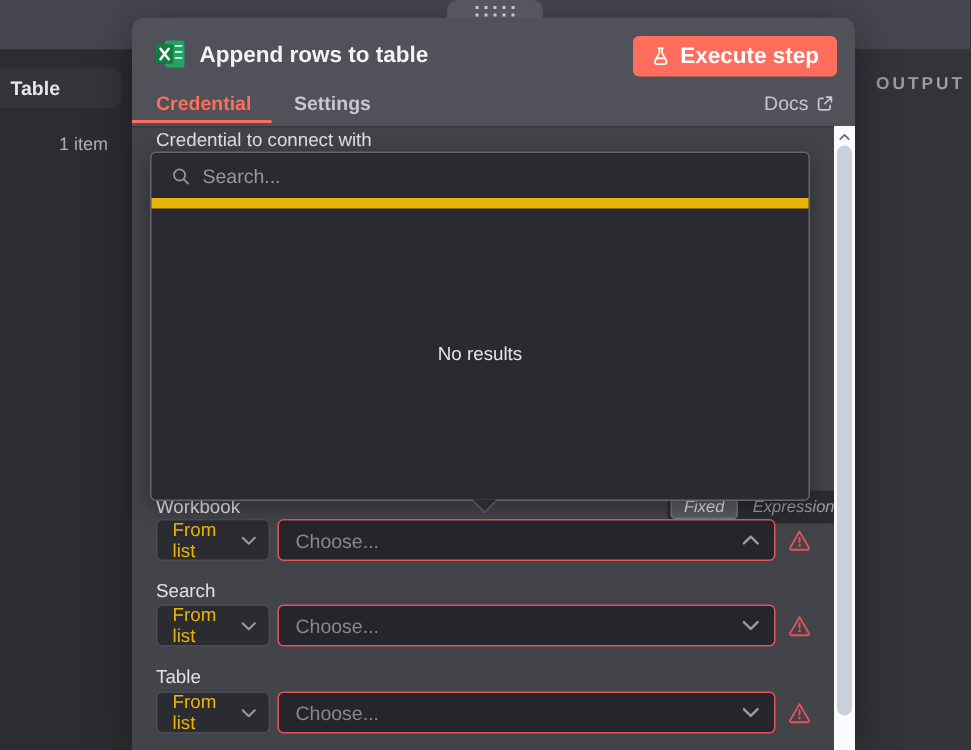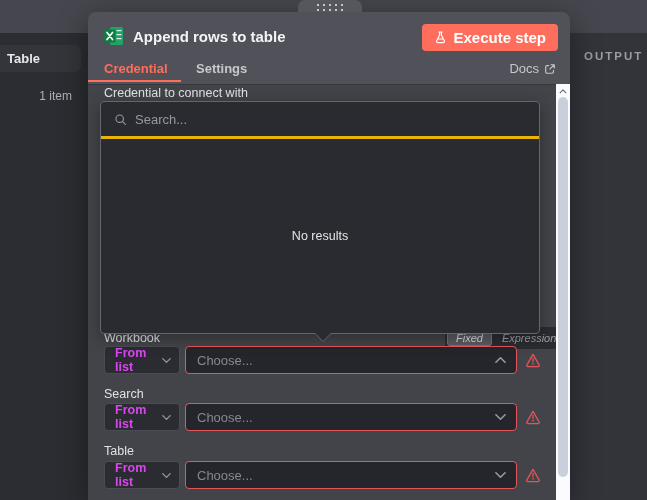--- a/index.html
+++ b/index.html
@@ -43,21 +43,21 @@
   .docs-link { position:absolute; right:14px; top:49px; font-size:13px; color:#c7c8cd;
                display:flex; align-items:center; gap:5px; cursor:pointer;text-align:center; }
 
   .body-area { position:absolute; left:0; top:72px; width:556px; height:416px; }
   .field-label { position:absolute; font-size:12.5px; color:#e1e2e5; }
 
   
   .dropdown-panel { position:absolute; left:12px; top:17px; width:440px; height:233px;
                     background:#2a2b30; border:1px solid #64656d; border-radius:4px; z-index:5;
                     box-shadow:0 4px 16px rgba(0,0,0,.35); }
-  .search-row { height:37px; border-bottom:3px solid #eab308; display:flex; align-items:center;
+  .search-row { height:37px; border-bottom:7px solid #eab308; display:flex; align-items:center;
                 padding:0 13px; gap:8px; }
   .search-input { flex:1; background:transparent; border:none; outline:none; color:#d7d8db;
                   font-size:13px; font-family:inherit; }
   .search-input::placeholder { color:#97989e; }
   .no-results-area { height:194px; display:flex; align-items:center; justify-content:center; }
   .no-results { font-size:12.5px; color:#e4e5e8; }
   .notch { position:absolute; left:214px; bottom:-8px; width:0; height:0;
            border-left:8px solid transparent; border-right:8px solid transparent;
            border-top:8px solid #2a2b30; filter:drop-shadow(0 1px 0 #64656d); }
 
@@ -66,21 +66,21 @@
   .ve-toggle { position:absolute; left:357px; top:315px; height:22px; background:#2b2c31;
                border-radius:4px; display:flex; align-items:center; padding:2px; gap:2px; }
   .ve-opt { font-size:11px; padding:1px 8px; color:#9fa0a6; border-radius:3px; cursor:pointer;font-style:italic; }
   .ve-opt.selected { background:#5a5b63; color:#dcdde0; border:1px solid #74757d; }
 
   .param-row { position:absolute; left:16px; width:437px; height:28px; display:flex;
                align-items:center; }
   .mode-select { width:76px; height:28px; background:#2b2c31; border:1px solid #4b4c53;
                  border-radius:4px; display:flex; align-items:center; justify-content:space-between;
                  padding:0 8px 0 10px; cursor:pointer; flex:none; }
-  .mode-select span { font-size:12.5px; font-weight:700; color:#d946ef; }
+  .mode-select span { font-size:12.5px; font-weight:400; color:#eab308; }
   .choose-select { flex:1; height:28px; margin-left:5px; background:#25262b;
                    border:1px solid #e4555a; border-radius:4px; display:flex; align-items:center;
                    justify-content:space-between; padding:0 10px 0 11px; cursor:pointer; }
   .choose-select span { font-size:13px; color:#87888e; }
   .warn { margin-left:8px; flex:none; width:16px; height:16px; }
 
   
   .scrollbar { position:absolute; left:468px; top:72px; width:14px; height:416px; background:#fbfbfd; }
   .sb-up { position:absolute; left:0; top:1px; width:14px; height:12px; display:flex;
            align-items:center; justify-content:center; cursor:pointer; }

